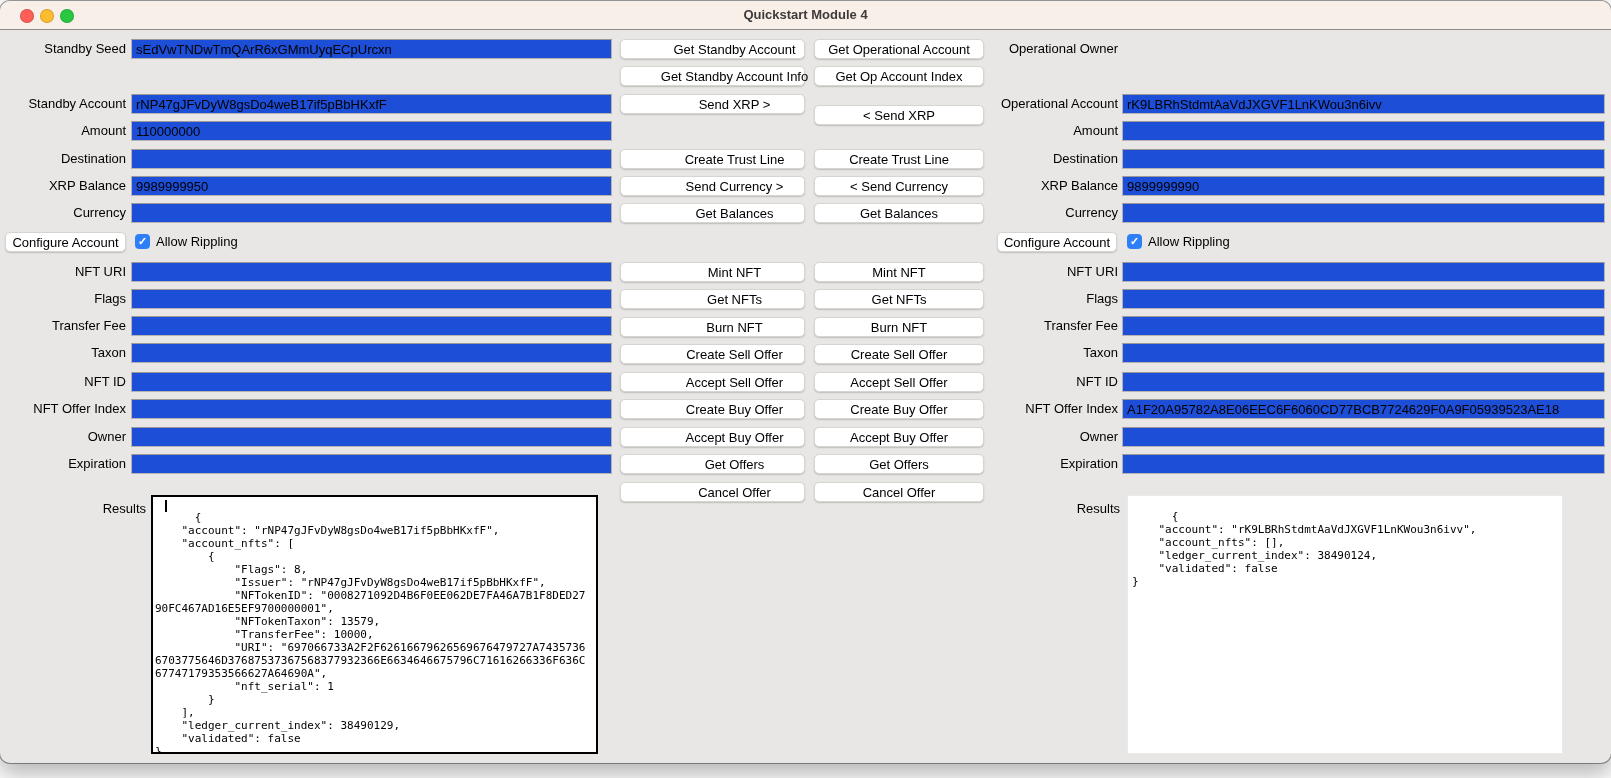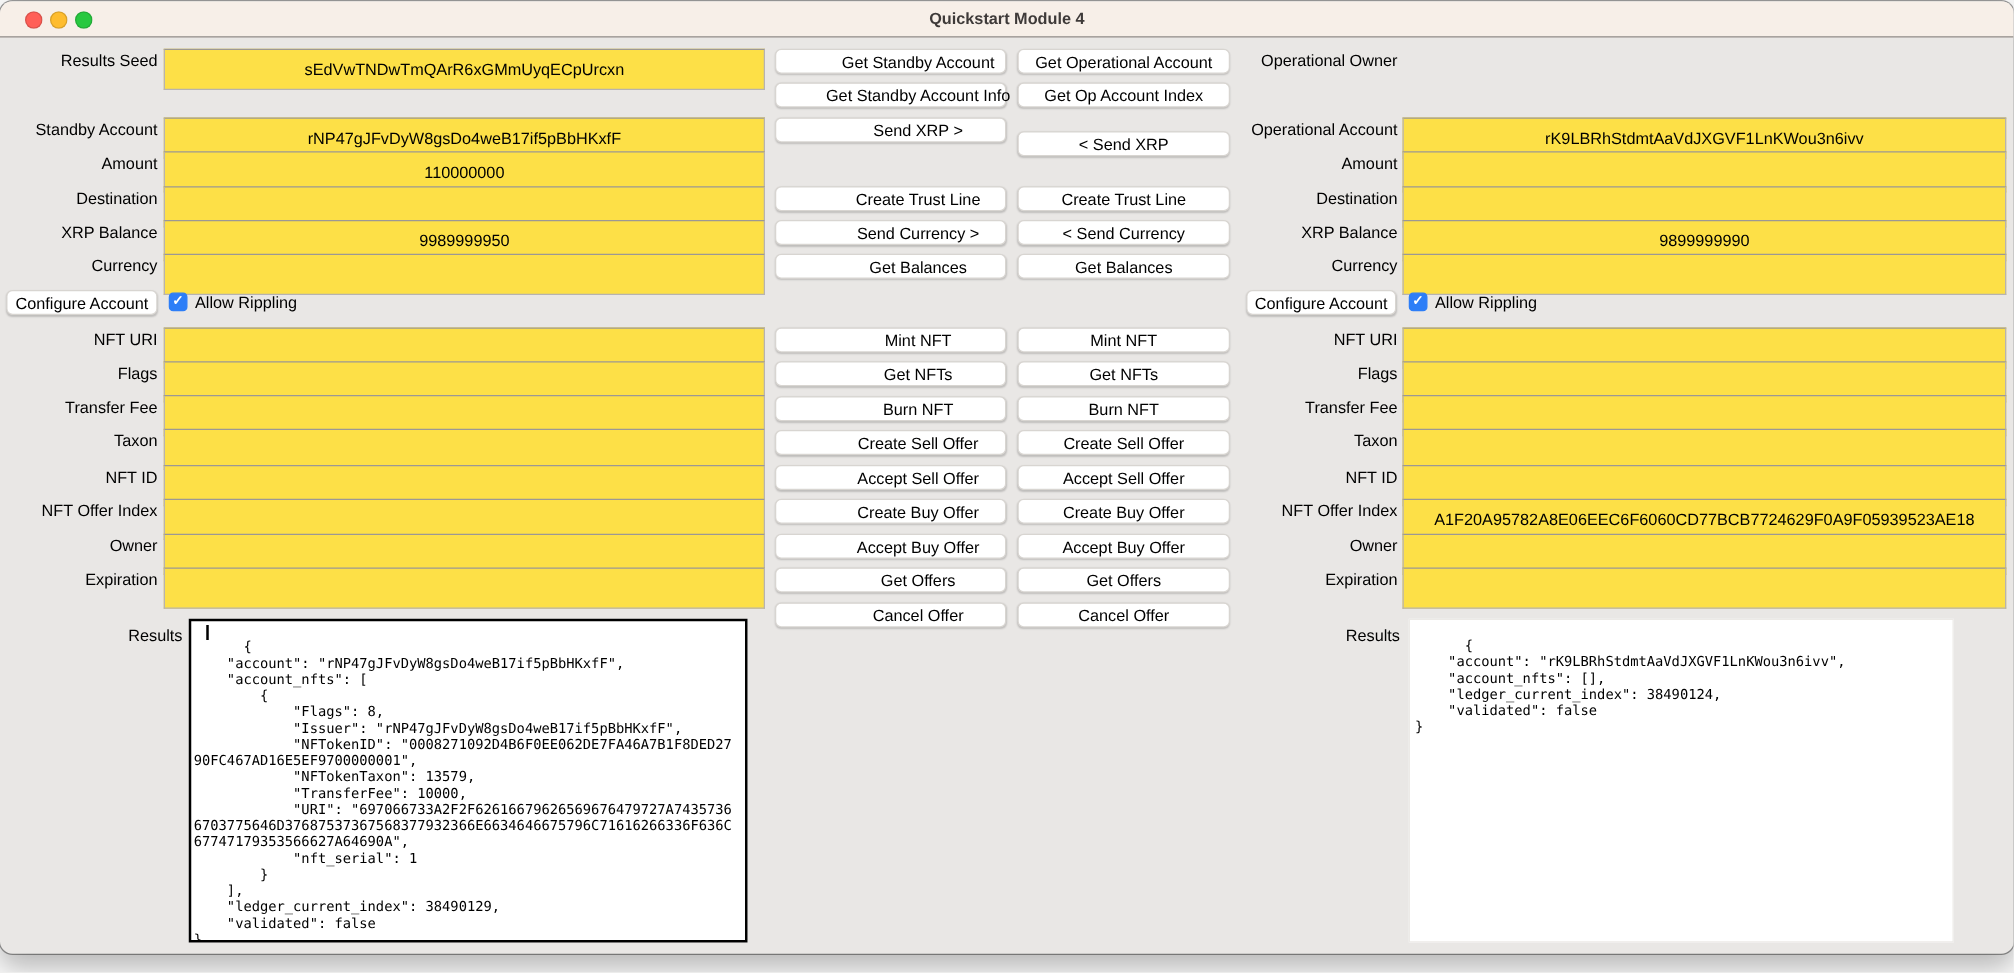--- a/index.html
+++ b/index.html
@@ -12,23 +12,23 @@
   .tl{position:absolute;top:8px;width:12px;height:12px;border-radius:50%;}
   .tl.red{left:20px;background:#ff5f57;border:0.5px solid rgba(0,0,0,0.15);}
   .tl.yellow{left:40px;background:#febc2e;border:0.5px solid rgba(0,0,0,0.15);}
   .tl.green{left:60px;background:#28c840;border:0.5px solid rgba(0,0,0,0.15);}
   .title{position:absolute;left:0;top:0;width:100%;height:28px;line-height:28px;text-align:center;
          font-size:13px;font-weight:bold;color:#3e3a39;}
   .lbl{position:absolute;height:20px;line-height:20px;font-size:13px;color:#000;text-align:right;
        white-space:nowrap;}
   .lbl-l{left:0;width:126px;}
   .lbl-r{left:940px;width:178px;}
-  .entry{position:absolute;height:33px;box-sizing:border-box;background:#fde047;
+  .entry{position:absolute;height:20px;box-sizing:border-box;background:#1d4ed8;
          border:1px solid #b7b3b0;border-top-color:#9c9894;font-size:13px;color:#000;
-         padding:0 4px;font-family:"Liberation Sans",sans-serif;outline:none;text-align:center;}
+         padding:0 4px;font-family:"Liberation Sans",sans-serif;outline:none;}
   .entry-l{left:131px;width:481px;}
   .entry-r{left:1122px;width:483px;}
   .btn{position:absolute;height:20px;box-sizing:border-box;background:#fff;
        border:1px solid #d8d5d1;border-radius:5px;box-shadow:0 1px 1.5px rgba(0,0,0,0.18);
        font-size:13px;color:#000;display:flex;align-items:center;justify-content:center;
        cursor:default;white-space:nowrap;}
   .btn-1{left:620px;width:185px;padding-left:44px;}
   .btn-2{left:814px;width:170px;}
   .checkbox{position:absolute;width:15px;height:15px;border-radius:3.5px;background:#fff;
             border:1px solid #c9c6c2;box-sizing:border-box;}
@@ -49,21 +49,21 @@
 <div class="stage">
   <div class="window">
 
     <div class="titlebar">
       <div class="tl red"></div>
       <div class="tl yellow"></div>
       <div class="tl green"></div>
       <div class="title">Quickstart Module 4</div>
     </div>
 
-    <div class="lbl lbl-l" style="top:38px">Results Seed</div>
+    <div class="lbl lbl-l" style="top:38px">Standby Seed</div>
     <input class="entry entry-l" style="top: 38px;" value="sEdVwTNDwTmQArR6xGMmUyqECpUrcxn">
     <div class="lbl lbl-l" style="top:93px">Standby Account</div>
     <input class="entry entry-l" style="top: 93px;" value="rNP47gJFvDyW8gsDo4weB17if5pBbHKxfF">
     <div class="lbl lbl-l" style="top:120px">Amount</div>
     <input class="entry entry-l" style="top: 120px;" value="110000000">
     <div class="lbl lbl-l" style="top:148px">Destination</div>
     <input class="entry entry-l" style="top: 148px;" value="">
     <div class="lbl lbl-l" style="top:175px">XRP Balance</div>
     <input class="entry entry-l" style="top: 175px;" value="9989999950">
     <div class="lbl lbl-l" style="top:202px">Currency</div>

